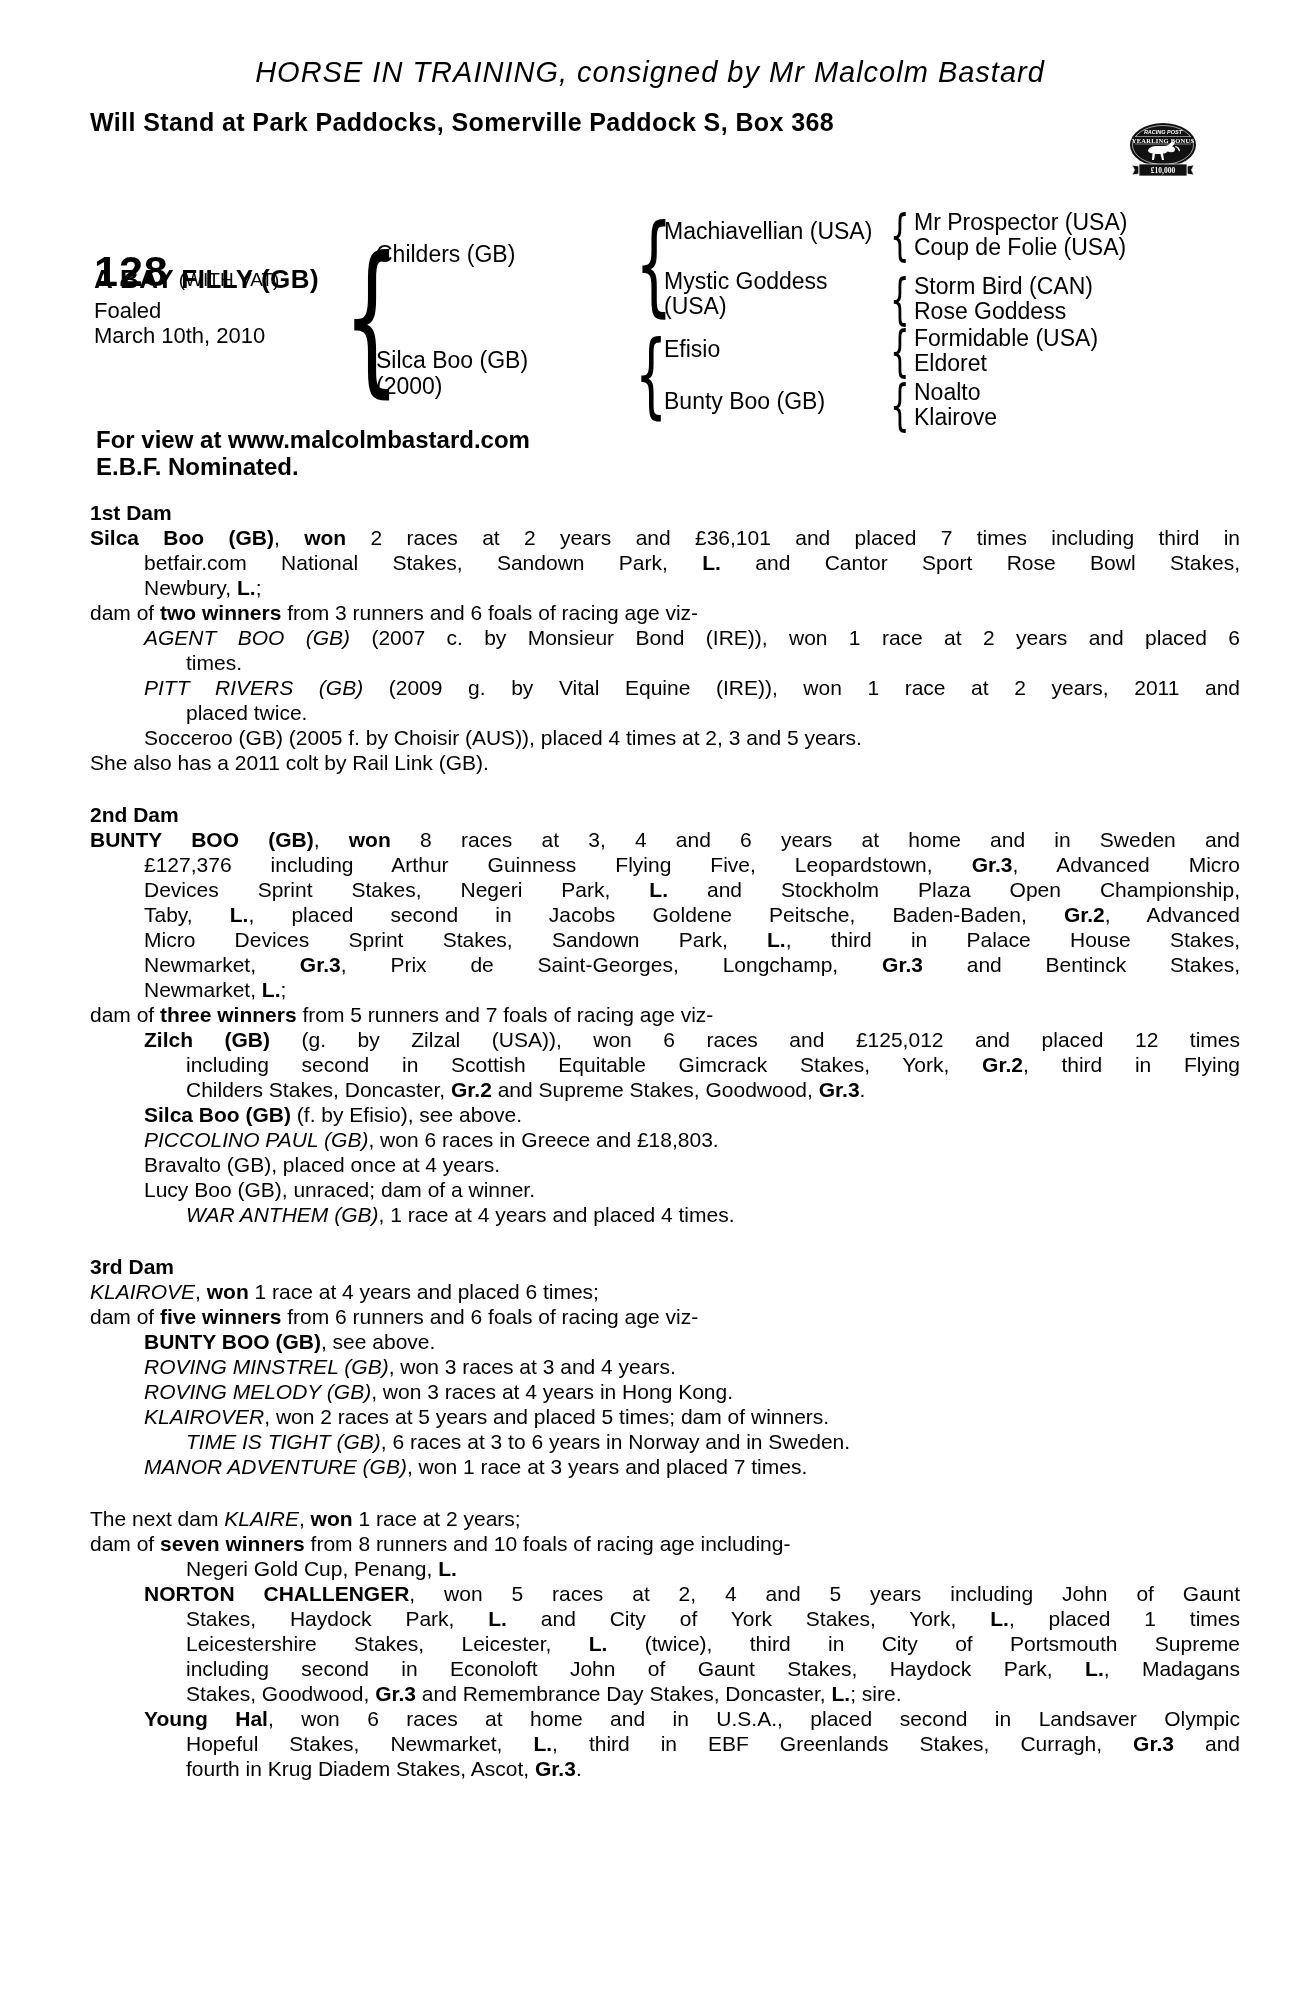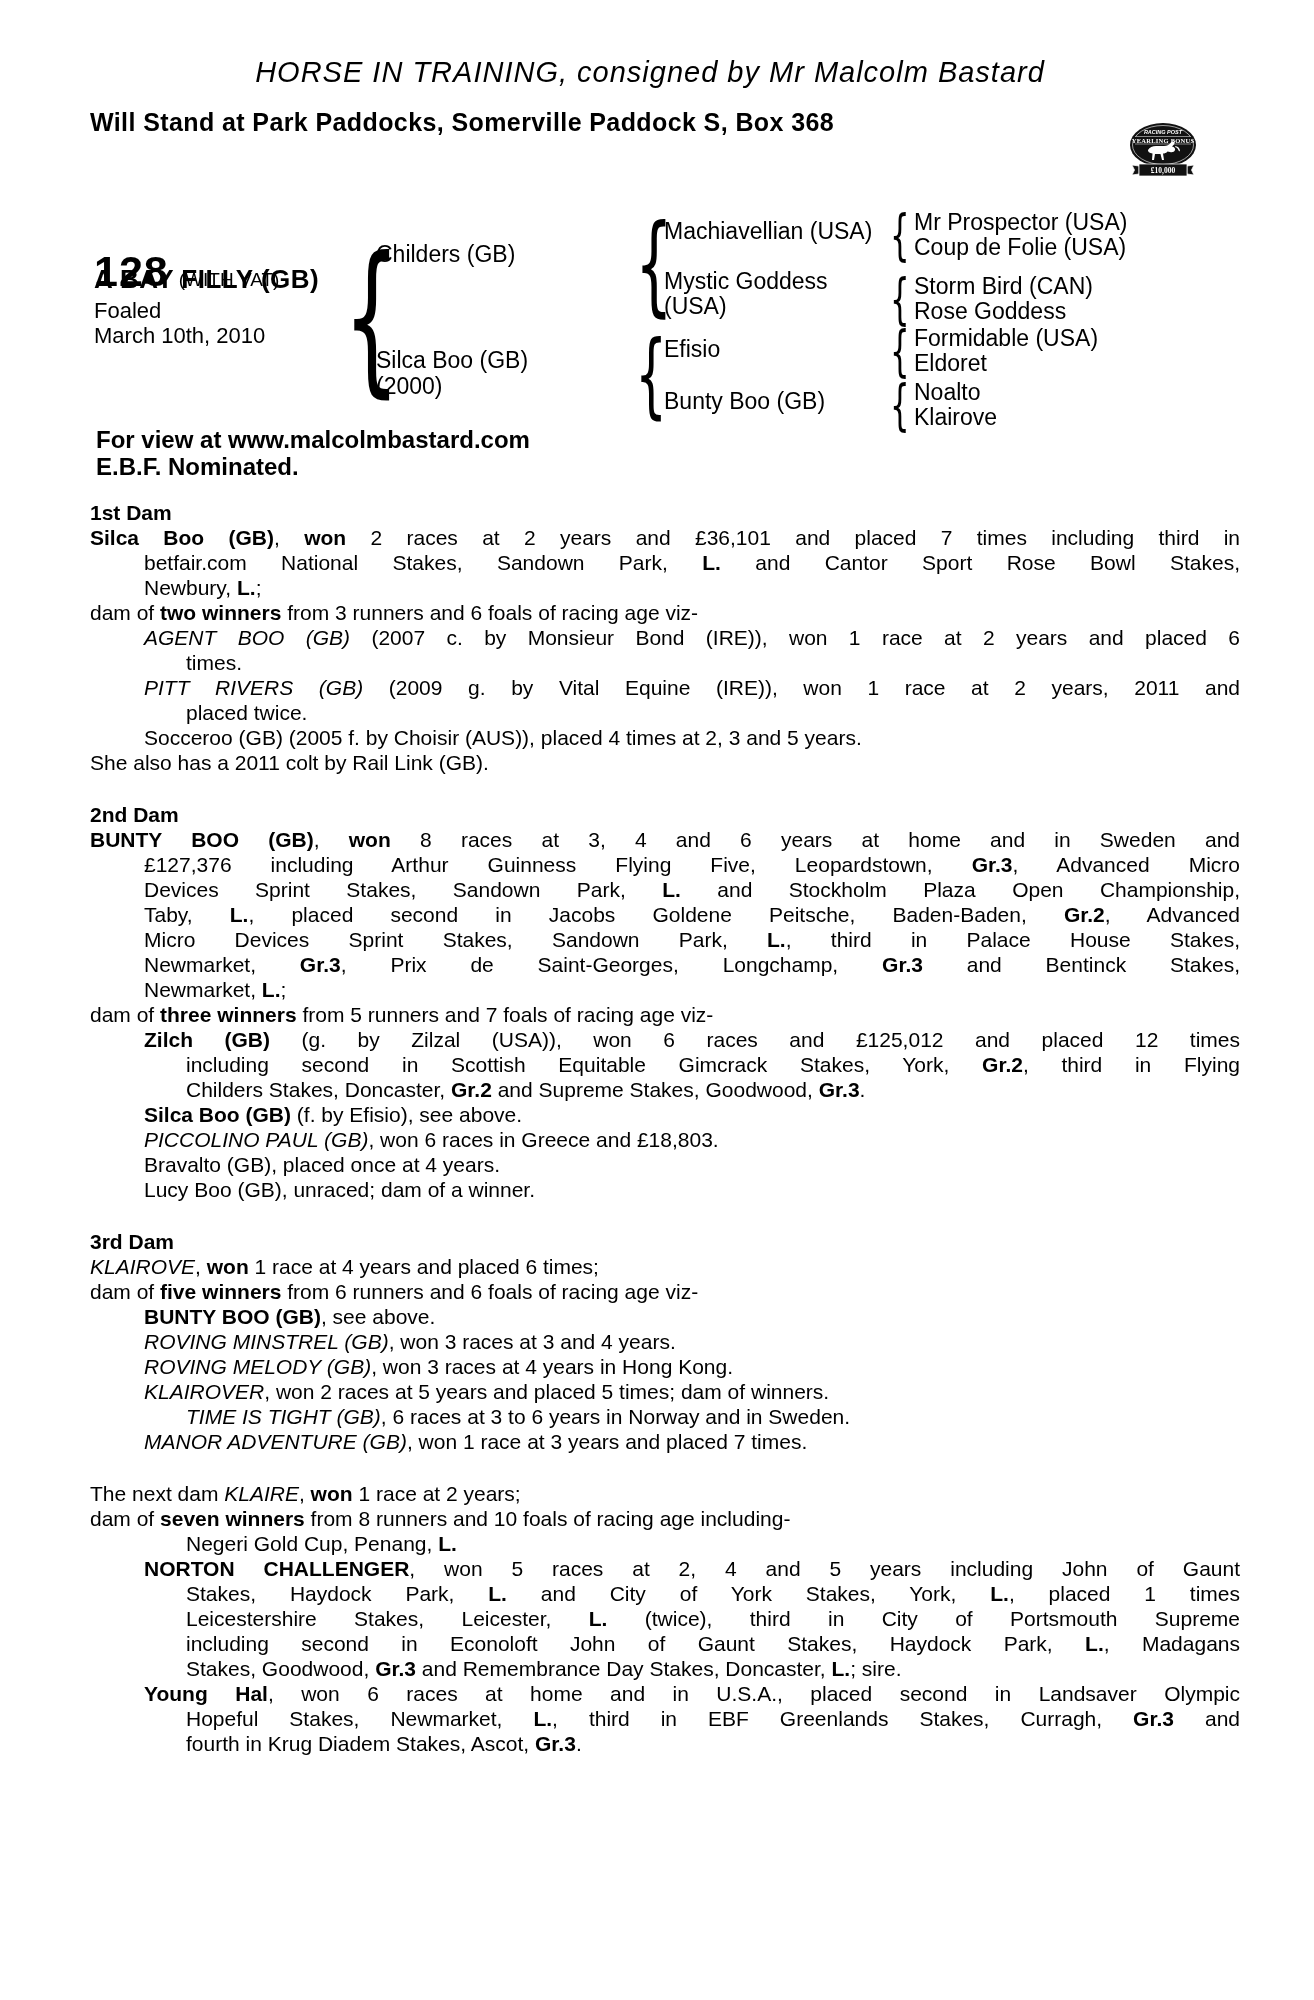--- a/index.html
+++ b/index.html
@@ -123,33 +123,34 @@
       <div class="tline" style="padding-left: 54px;"><span class="i">AGENT BOO (GB)</span><span> (2007 c. by Monsieur Bond (IRE)), won 1 race at 2 years and placed 6</span></div>
       <div class="tline lastline" style="padding-left: 96px;"><span>times.</span></div>
       <div class="tline" style="padding-left: 54px;"><span class="i">PITT RIVERS (GB)</span><span> (2009 g. by Vital Equine (IRE)), won 1 race at 2 years, 2011 and</span></div>
       <div class="tline lastline" style="padding-left: 96px;"><span>placed twice.</span></div>
       <div class="tline lastline" style="padding-left: 54px;"><span>Socceroo (GB) (2005 f. by Choisir (AUS)), placed 4 times at 2, 3 and 5 years.</span></div>
       <div class="tline lastline" style="padding-left: 0px;"><span>She also has a 2011 colt by Rail Link (GB).</span></div>
       <div class="sec-gap"></div>
       <div class="sec-h">2nd Dam</div>
       <div class="tline" style="padding-left: 0px;"><span class="b">BUNTY BOO (GB)</span><span>, </span><span class="b">won</span><span> 8 races at 3, 4 and 6 years at home and in Sweden and</span></div>
       <div class="tline" style="padding-left: 54px;"><span>£127,376 including Arthur Guinness Flying Five, Leopardstown, </span><span class="b">Gr.3</span><span>, Advanced Micro</span></div>
-      <div class="tline" style="padding-left: 54px;"><span>Devices Sprint Stakes, Sandown Park, </span><span class="b">L.</span><span> and Stockholm Plaza Open Championship,</span></div>
+      <div class="tline" style="padding-left: 54px;"><span>Devices Sprint Stakes, Negeri Park, </span><span class="b">L.</span><span> and Stockholm Plaza Open Championship,</span></div>
       <div class="tline" style="padding-left: 54px;"><span>Taby, </span><span class="b">L.</span><span>, placed second in Jacobs Goldene Peitsche, Baden-Baden, </span><span class="b">Gr.2</span><span>, Advanced</span></div>
       <div class="tline" style="padding-left: 54px;"><span>Micro Devices Sprint Stakes, Sandown Park, </span><span class="b">L.</span><span>, third in Palace House Stakes,</span></div>
       <div class="tline" style="padding-left: 54px;"><span>Newmarket, </span><span class="b">Gr.3</span><span>, Prix de Saint-Georges, Longchamp, </span><span class="b">Gr.3</span><span> and Bentinck Stakes,</span></div>
       <div class="tline lastline" style="padding-left: 54px;"><span>Newmarket, </span><span class="b">L.</span><span>;</span></div>
       <div class="tline lastline" style="padding-left: 0px;"><span>dam of </span><span class="b">three winners</span><span> from 5 runners and 7 foals of racing age viz-</span></div>
       <div class="tline" style="padding-left: 54px;"><span class="b">Zilch (GB)</span><span> (g. by Zilzal (USA)), won 6 races and £125,012 and placed 12 times</span></div>
       <div class="tline" style="padding-left: 96px;"><span>including second in Scottish Equitable Gimcrack Stakes, York, </span><span class="b">Gr.2</span><span>, third in Flying</span></div>
       <div class="tline lastline" style="padding-left: 96px;"><span>Childers Stakes, Doncaster, </span><span class="b">Gr.2</span><span> and Supreme Stakes, Goodwood, </span><span class="b">Gr.3</span><span>.</span></div>
       <div class="tline lastline" style="padding-left: 54px;"><span class="b">Silca Boo (GB)</span><span> (f. by Efisio), see above.</span></div>
       <div class="tline lastline" style="padding-left: 54px;"><span class="i">PICCOLINO PAUL (GB)</span><span>, won 6 races in Greece and £18,803.</span></div>
       <div class="tline lastline" style="padding-left: 54px;"><span>Bravalto (GB), placed once at 4 years.</span></div>
       <div class="tline lastline" style="padding-left: 54px;"><span>Lucy Boo (GB), unraced; dam of a winner.</span></div>
+      <div class="tline lastline" style="padding-left: 96px;"><span class="i">WAR ANTHEM (GB)</span><span>, 1 race at 4 years and placed 4 times.</span></div>
       <div class="sec-gap"></div>
       <div class="sec-h">3rd Dam</div>
       <div class="tline lastline" style="padding-left: 0px;"><span class="i">KLAIROVE</span><span>, </span><span class="b">won</span><span> 1 race at 4 years and placed 6 times;</span></div>
       <div class="tline lastline" style="padding-left: 0px;"><span>dam of </span><span class="b">five winners</span><span> from 6 runners and 6 foals of racing age viz-</span></div>
       <div class="tline lastline" style="padding-left: 54px;"><span class="b">BUNTY BOO (GB)</span><span>, see above.</span></div>
       <div class="tline lastline" style="padding-left: 54px;"><span class="i">ROVING MINSTREL (GB)</span><span>, won 3 races at 3 and 4 years.</span></div>
       <div class="tline lastline" style="padding-left: 54px;"><span class="i">ROVING MELODY (GB)</span><span>, won 3 races at 4 years in Hong Kong.</span></div>
       <div class="tline lastline" style="padding-left: 54px;"><span class="i">KLAIROVER</span><span>, won 2 races at 5 years and placed 5 times; dam of winners.</span></div>
       <div class="tline lastline" style="padding-left: 96px;"><span class="i">TIME IS TIGHT (GB)</span><span>, 6 races at 3 to 6 years in Norway and in Sweden.</span></div>
       <div class="tline lastline" style="padding-left: 54px;"><span class="i">MANOR ADVENTURE (GB)</span><span>, won 1 race at 3 years and placed 7 times.</span></div>

